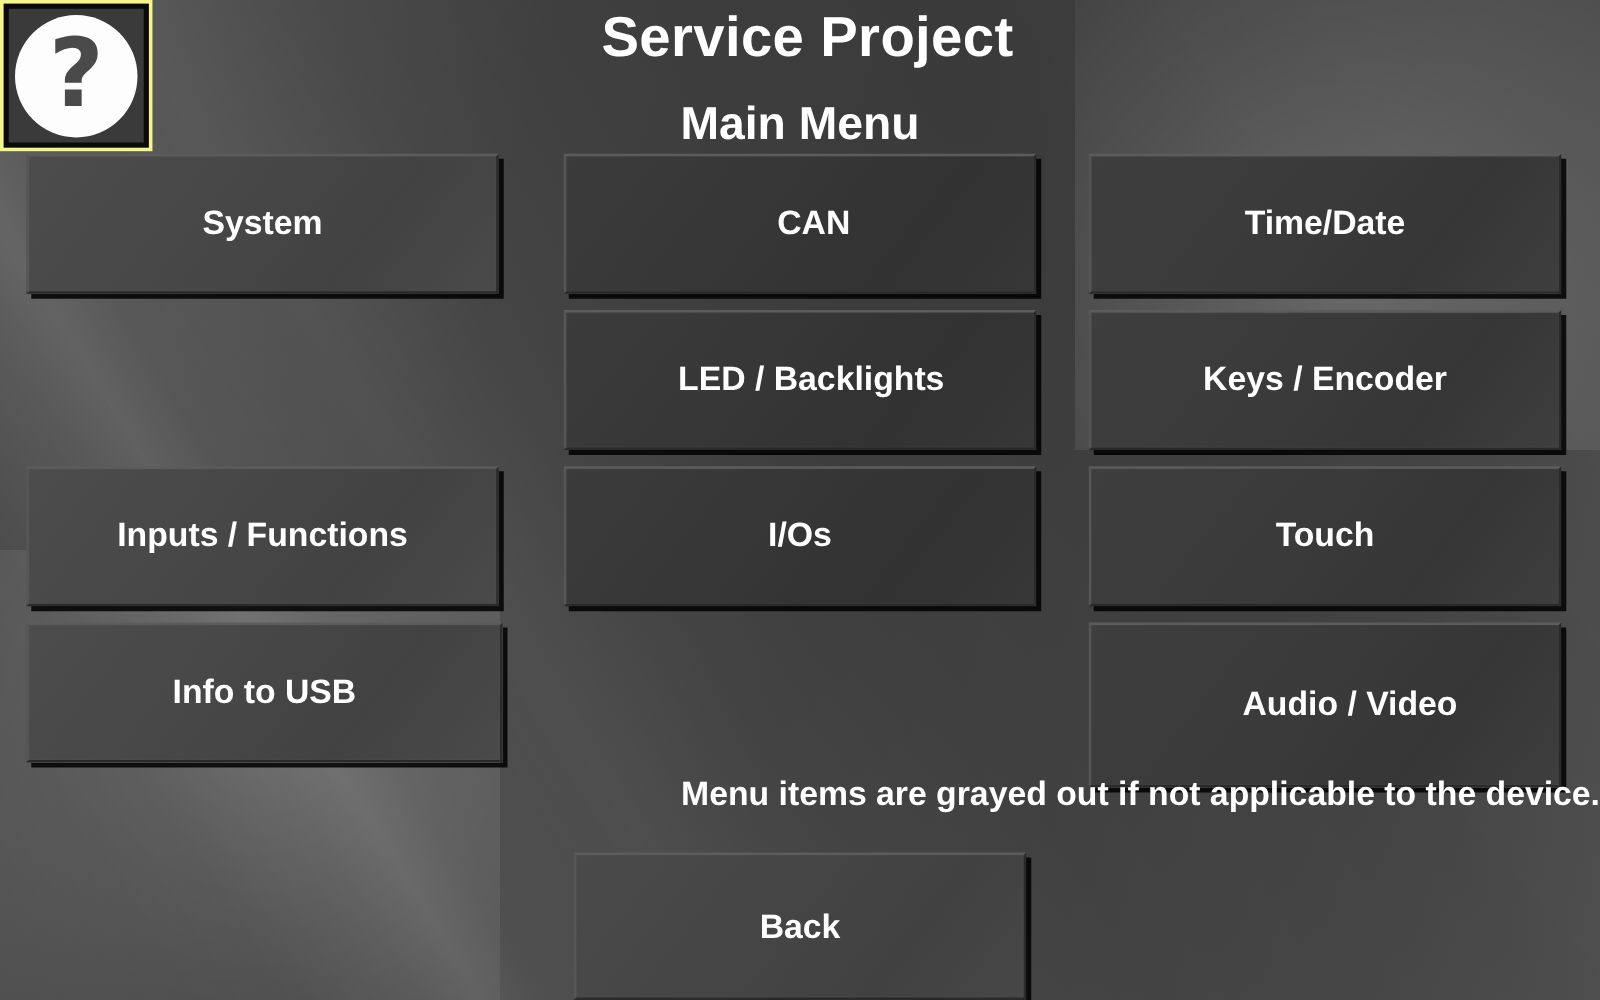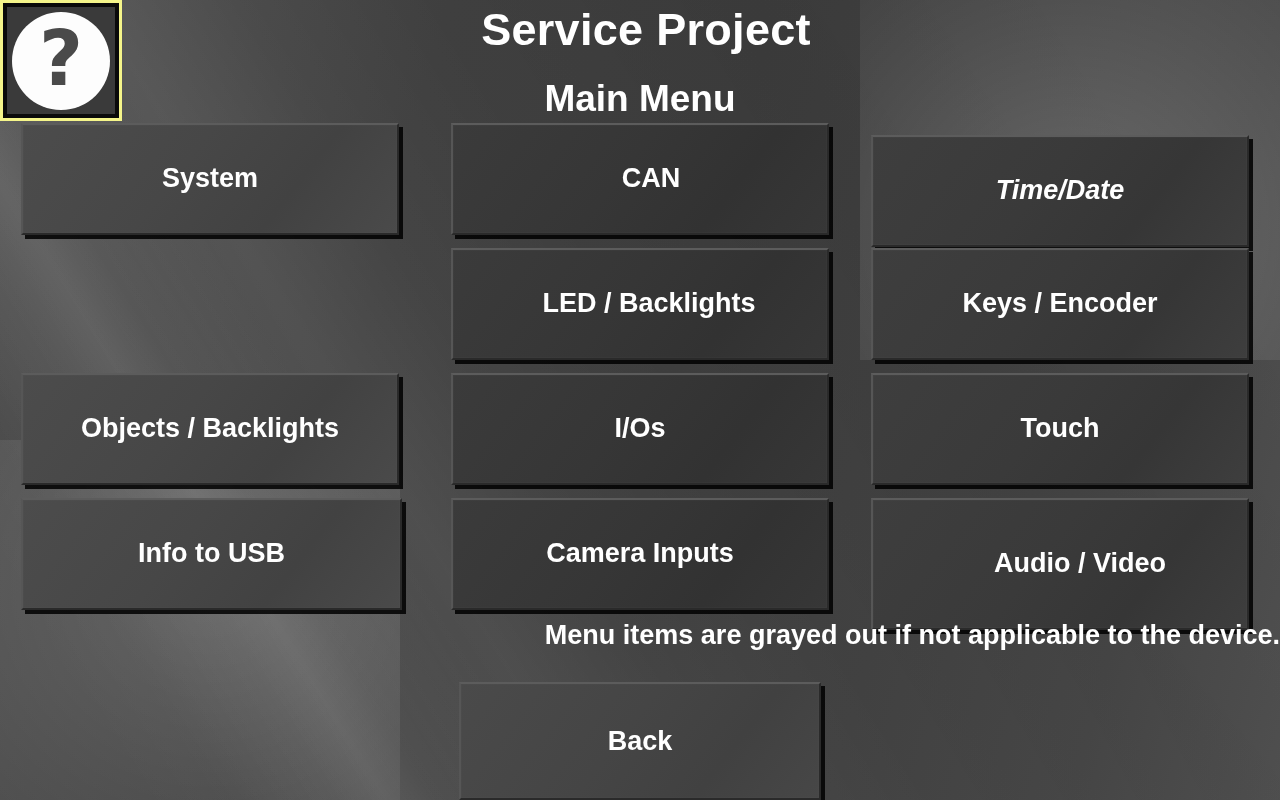--- a/index.html
+++ b/index.html
@@ -213,40 +213,37 @@
     </div>
   </div>
 
   <div id="title">Service Project</div>
   <div id="subtitle">Main Menu</div>
 
   <div class="btn col-left" style="left:21px; top:123px; width:378px; height:112px;">
     <span class="lbl">System</span>
   </div>
   <div class="btn col-left" style="left:21px; top:373px; width:378px; height:112px;">
-    <span class="lbl">Objects / Backlights</span>
+    <span class="lbl">Inputs / Functions</span>
   </div>
   <div class="btn col-left" style="left:21px; top:498px; width:381px; height:112px;">
     <span class="lbl">Info to USB</span>
   </div>
 
   <div class="btn col-mid" style="left:451px; top:123px; width:378px; height:112px;padding-left:22px;">
     <span class="lbl">CAN</span>
   </div>
   <div class="btn col-mid" style="left:451px; top:248px; width:378px; height:112px;padding-left:18px;">
     <span class="lbl">LED / Backlights</span>
   </div>
   <div class="btn col-mid" style="left:451px; top:373px; width:378px; height:112px;">
     <span class="lbl">I/Os</span>
   </div>
-  <div class="btn col-mid" style="left:451px; top:498px; width:378px; height:112px;">
-    <span class="lbl">Camera Inputs</span>
-  </div>
-
-  <div class="btn col-right" style="left:871px; top:135px; width:378px; height:112px;font-style:italic;">
+
+  <div class="btn col-right" style="left:871px; top:123px; width:378px; height:112px;">
     <span class="lbl">Time/Date</span>
   </div>
   <div class="btn col-right" style="left:871px; top:248px; width:378px; height:112px;">
     <span class="lbl">Keys / Encoder</span>
   </div>
   <div class="btn col-right" style="left:871px; top:373px; width:378px; height:112px;">
     <span class="lbl">Touch</span>
   </div>
   <div class="btn col-right" style="left:871px; top:498px; width:378px; height:132px;padding-left:40px;">
     <span class="lbl">Audio / Video</span>

